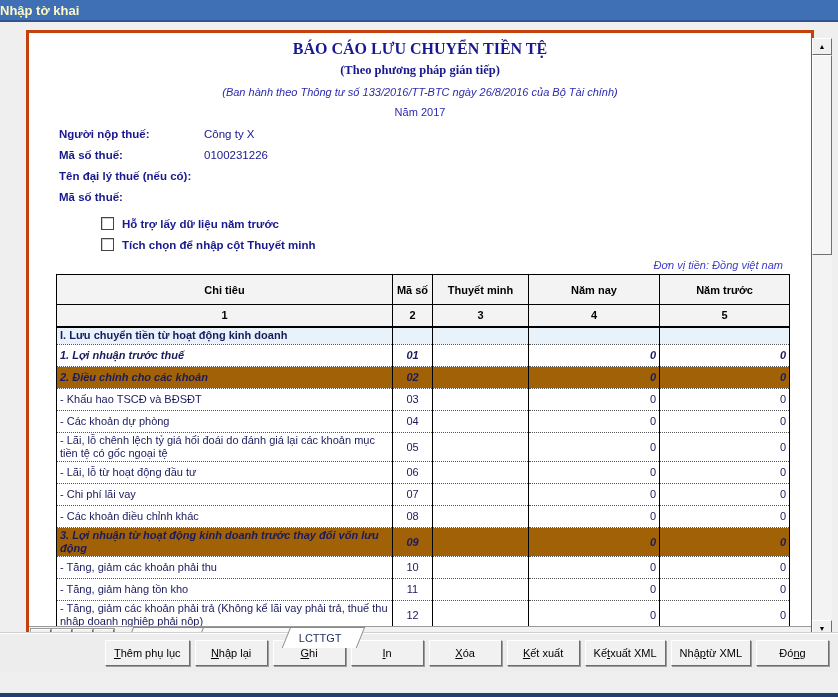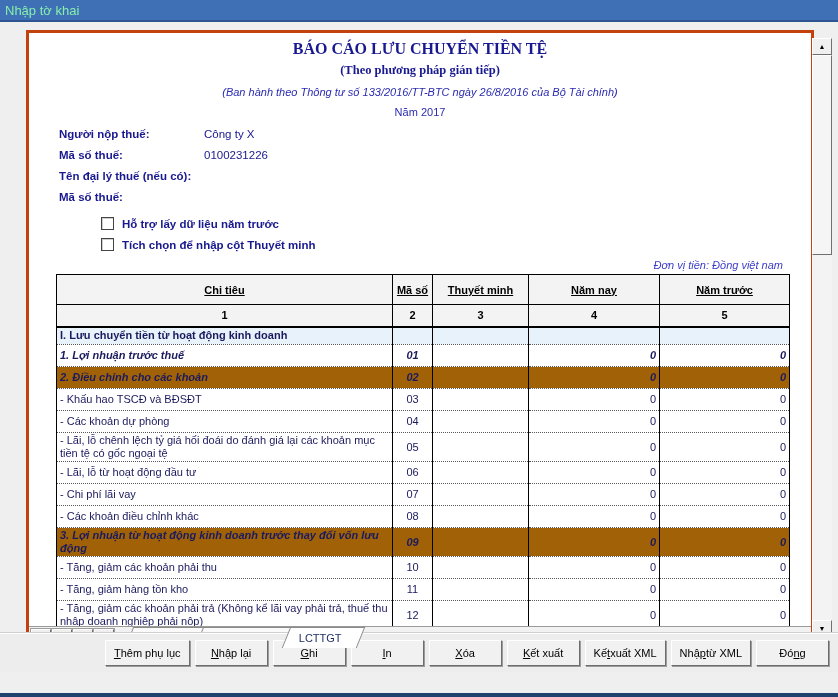--- a/index.html
+++ b/index.html
@@ -1,21 +1,21 @@
 <!DOCTYPE html>
 <html><head>
 <meta charset="utf-8">
 <style>
   html,body{margin:0;padding:0;background:#d8d8d8;}
   .window{position:relative;width:838px;height:697px;background:#EFEFEF;overflow:hidden;
           font-family:"Liberation Sans",sans-serif;}
   
   .titlebar{position:absolute;left:0;top:0;width:838px;height:22px;background:#3F6FB5;
             border-bottom:2px solid #2E5590;box-sizing:border-box;display:flex;align-items:center;}
-  .titlebar .t{color:#86efac;font-weight:normal;font-size:13px;padding-left:5px;}
+  .titlebar .t{color:#fef9c3;font-weight:bold;font-size:13px;}
   
   .panel{position:absolute;left:26px;top:30px;width:788px;height:621px;background:#fff;
          border:3px solid #c2410c;box-sizing:border-box;overflow:hidden;}
   .rpt-title{margin-top:7px;text-align:center;font-family:"Liberation Serif",serif;
              font-weight:bold;font-size:16px;color:#181890;}
   .rpt-sub{margin-top:5px;text-align:center;font-family:"Liberation Serif",serif;
            font-weight:bold;font-size:12.5px;color:#181890;}
   .rpt-iss{margin-top:8px;text-align:center;font-style:italic;font-size:11px;color:#2a2ab0;}
   .rpt-year{margin-top:8px;text-align:center;font-size:11px;color:#2a2ab0;}
   .info{margin:10px 0 0 30px;}
@@ -28,21 +28,21 @@
       margin-right:8px;box-shadow:inset 1px 1px 0 #cfcfcf;}
   .opt-row .olbl{font-size:11.5px;font-weight:bold;color:#18188F;}
   .currency{margin-top:2px;text-align:right;padding-right:28px;font-style:italic;
             font-size:11px;color:#3c3cc8;}
   
   table.rpt{margin:3px 0 0 27px;border-collapse:collapse;table-layout:fixed;width:733px;
             border:1px solid #000;}
   table.rpt th,table.rpt td{box-sizing:border-box;overflow:hidden;}
   table.rpt th{border-left:1px solid #000;border-bottom:1px solid #000;background:#F3F3F3;
                font-size:11px;font-weight:bold;color:#000;text-align:center;}
-  tr.hdr th{height:30px;text-decoration:underline;}
+  tr.hdr th{height:30px;}
   tr.colnum th{height:22px;border-bottom:2px solid #000;}
   table.rpt td{border-left:1px solid #000;border-bottom:1px dotted #555;
                font-size:11px;color:#1A1A5E;padding:1px 3px;line-height:13px;vertical-align:middle;}
   td.c-label{text-align:left;}
   td.c-code{text-align:center;}
   td.c-num{text-align:right;padding-right:5px;}
   tr.r-section td{font-weight:bold;background:#E8F2FB;height:18px;}
   tr.r-subtotal td{font-weight:bold;font-style:italic;height:22px;}
   tr.r-subtotal.shaded td{background:#a16207;}
   tr.r-item td{height:22px;}

